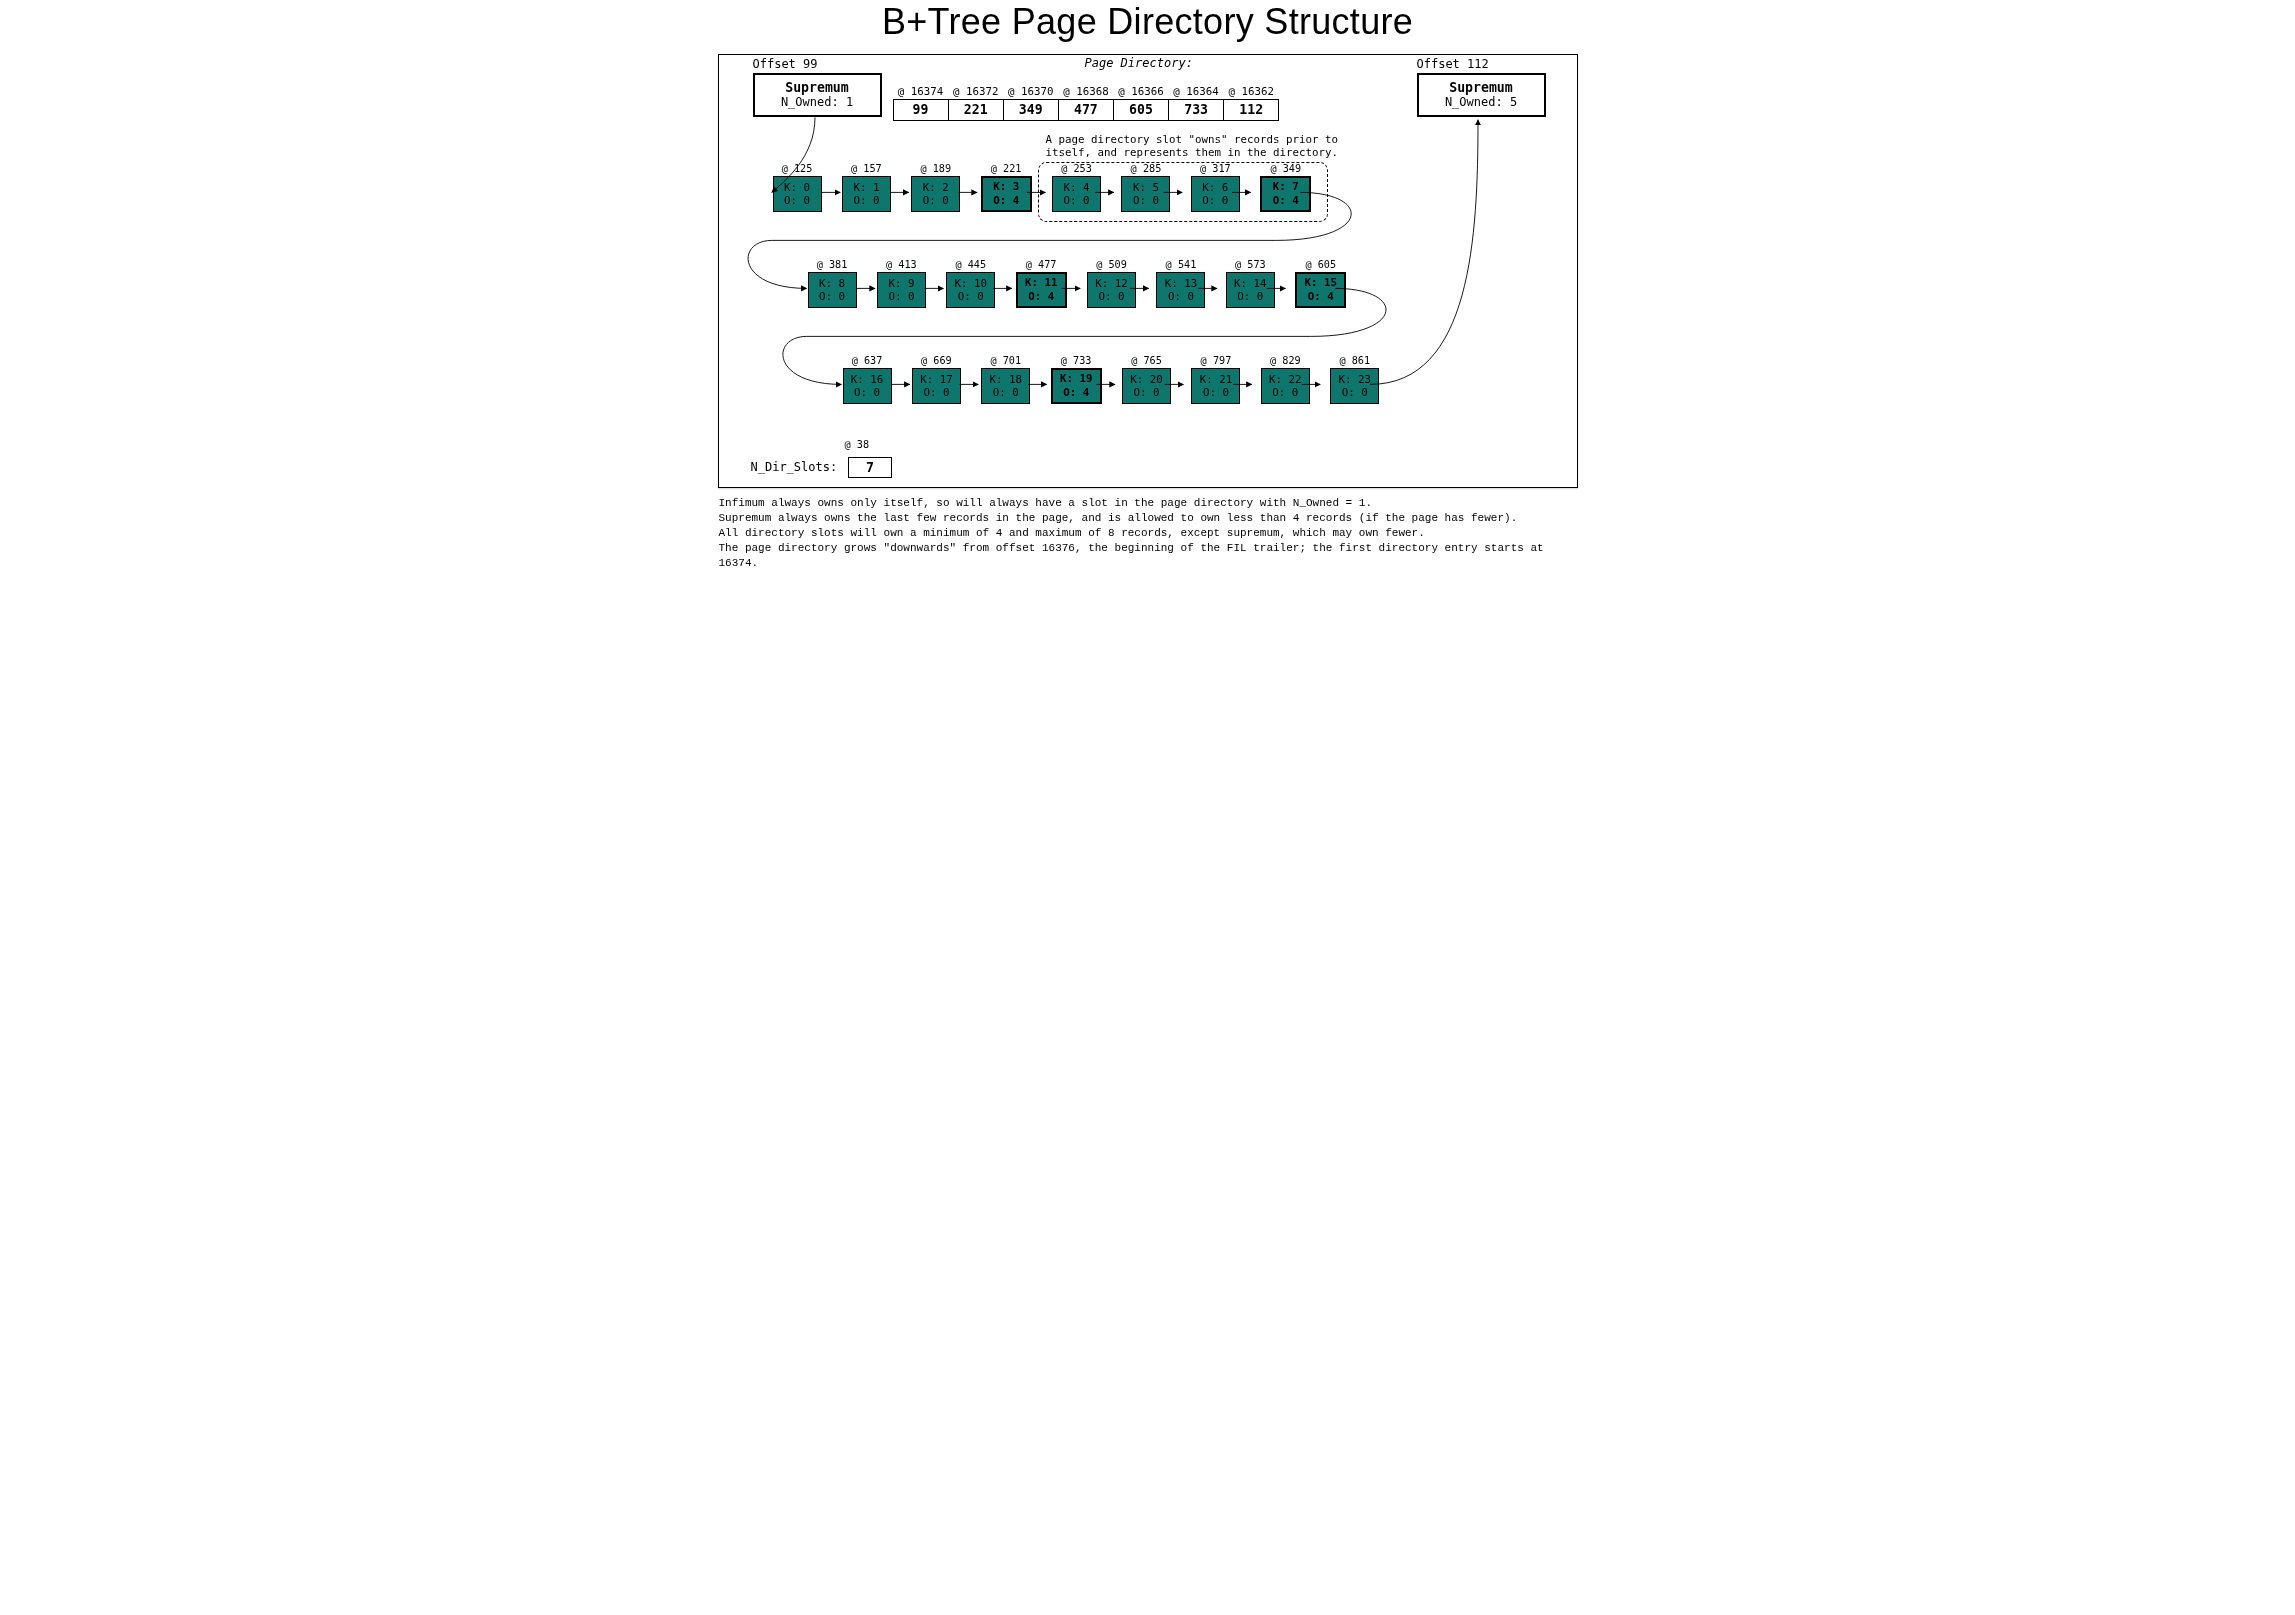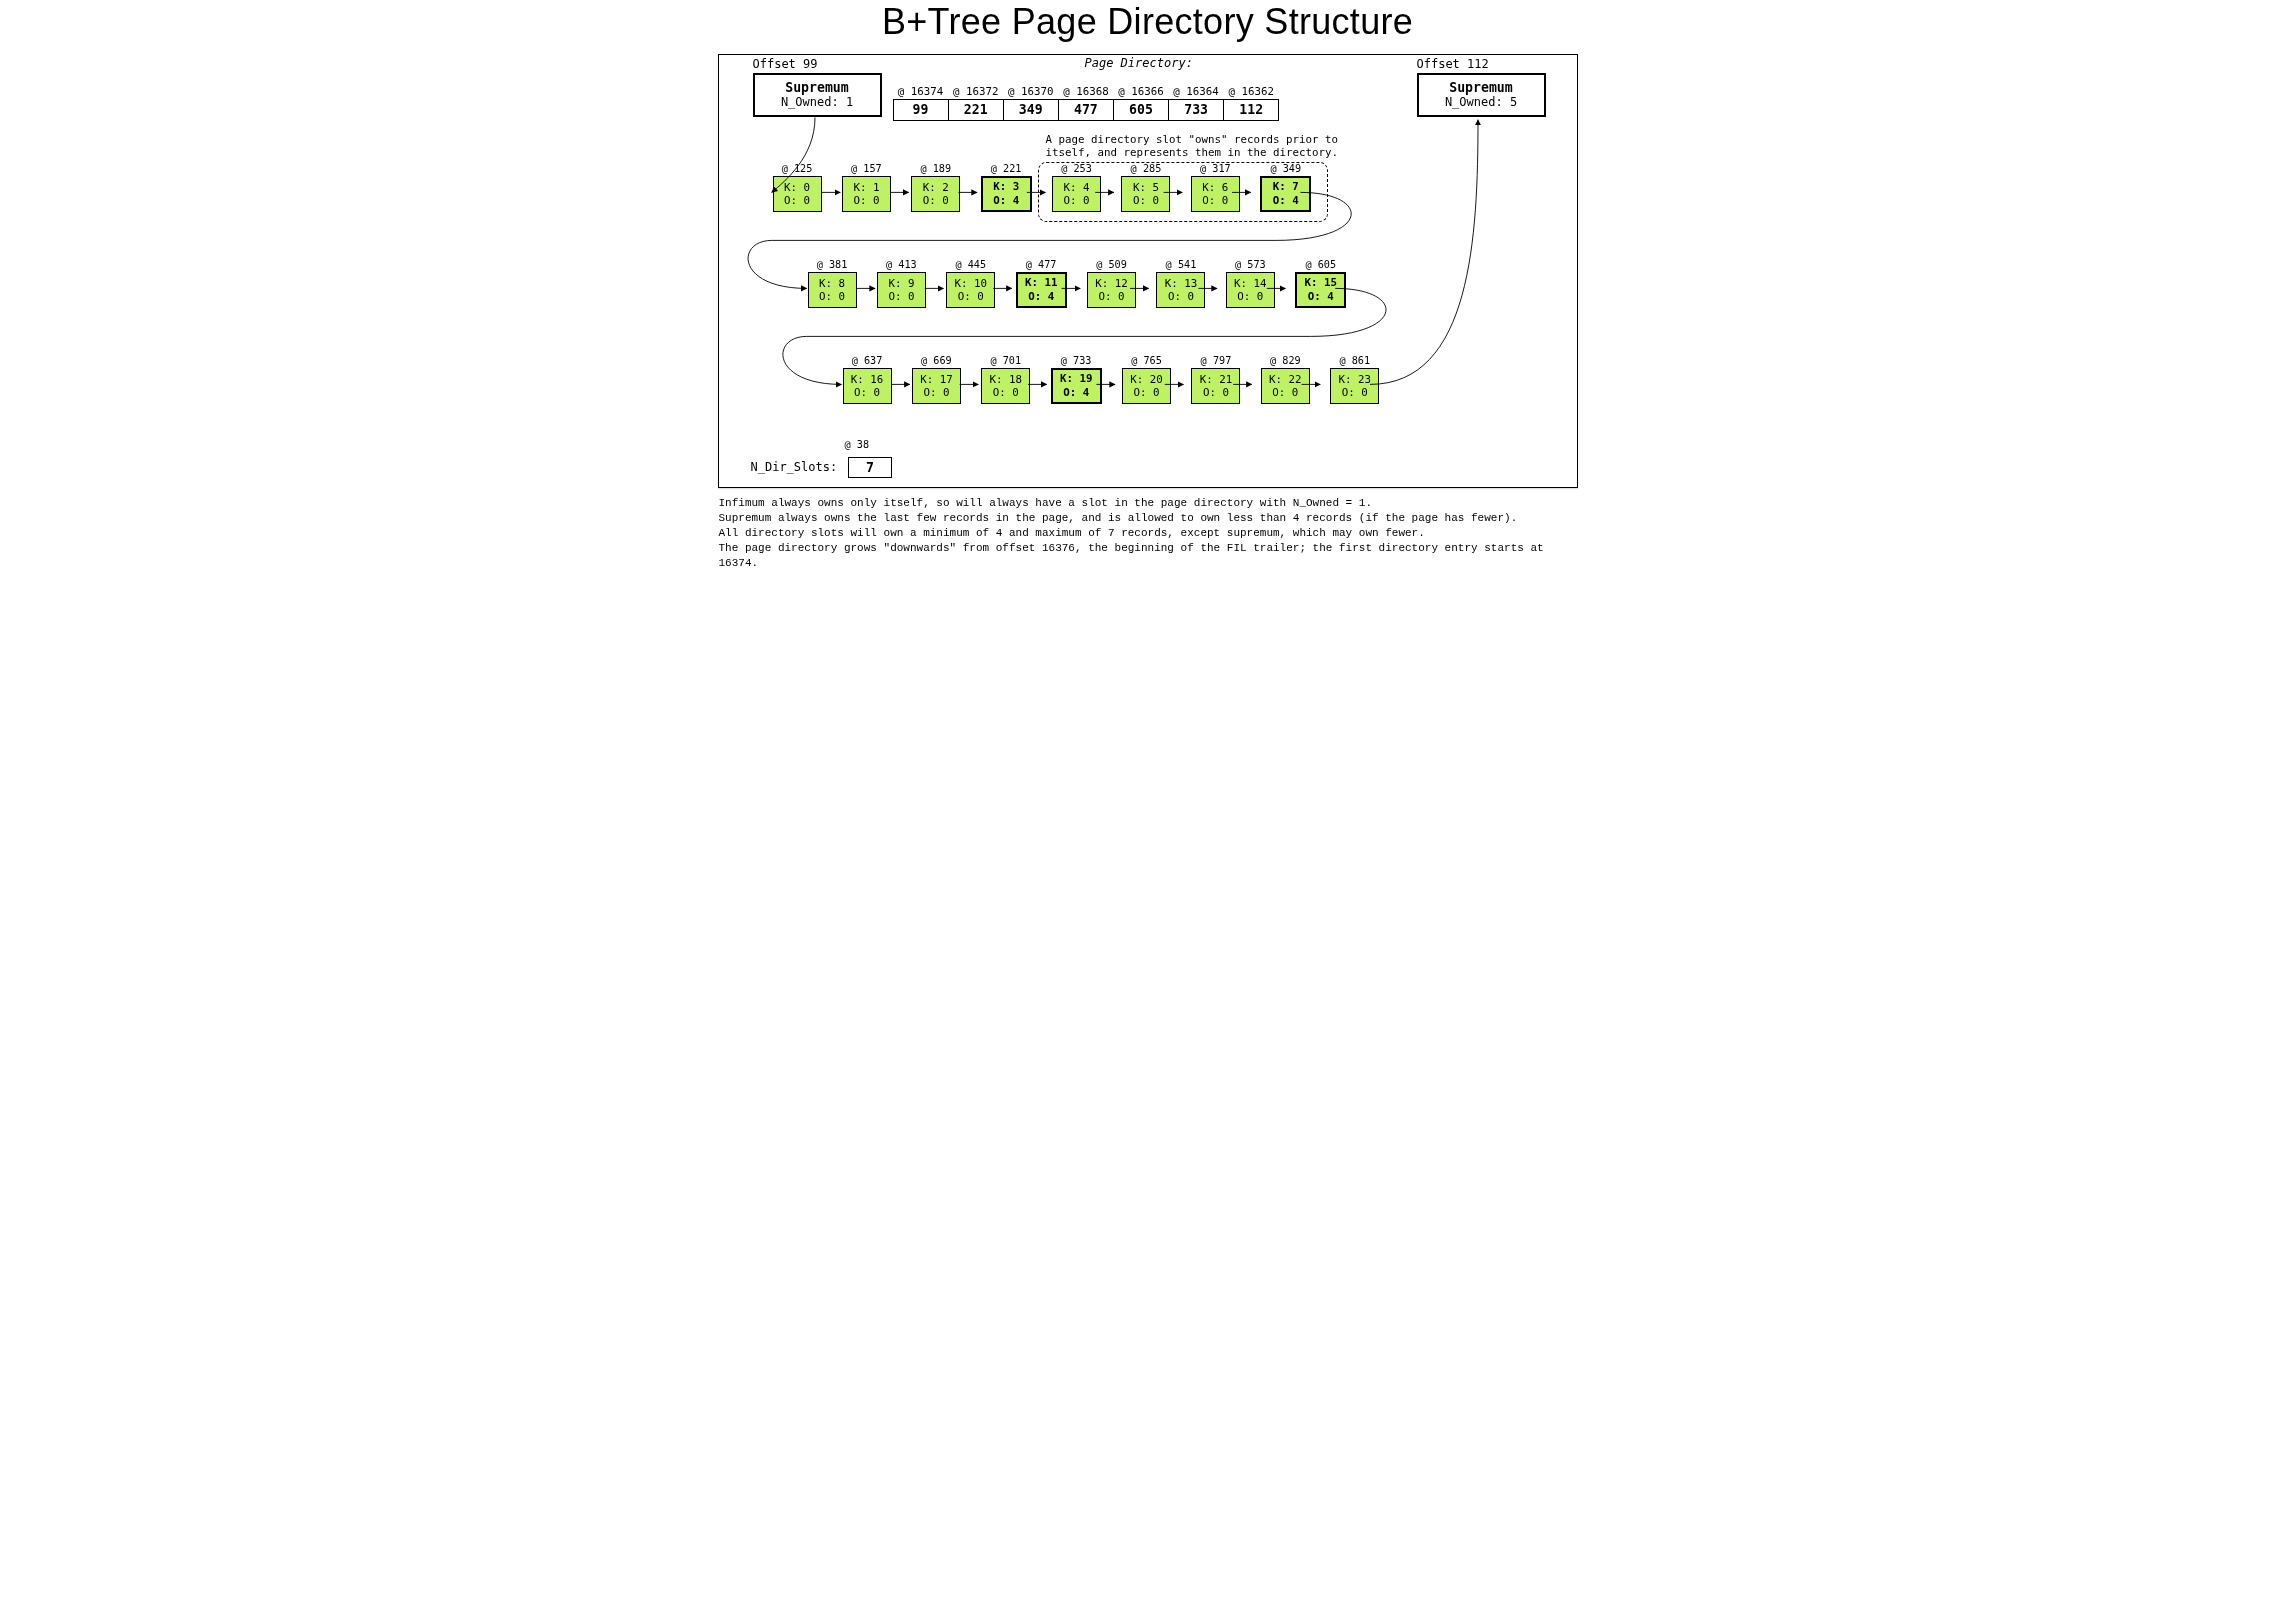--- a/index.html
+++ b/index.html
@@ -72,21 +72,21 @@
   .row { position:absolute; }
   .rec {
     display:inline-block;
     border:0.9px solid #000;
     text-align:center;
     width:47px;
     padding:3.6px 0 3.6px;
     font-size:10.8px;
     line-height:1.25;
     vertical-align:top;
-    background:#bef264;
+    background:#0f766e;
   }
   .rec.bold { border-width:2.1px; font-weight:700; padding:2.4px 0 2.4px; }
   .rec-wrap { display:inline-block; text-align:center; vertical-align:top; }
   .rec-off { font-size:10.2px; margin-bottom:1.2px; height:12px; }
   .gap { display:inline-block; width:20.4px; vertical-align:top; }
 
   .dashbox {
     position:absolute;
     border:1.2px dashed #000;
     border-radius:8.4px;
@@ -213,17 +213,17 @@
           <path d="M1027,389 C 1146,389 1146,469 986,469 L 146,469 C 86,469 86,549 204,549" marker-end="url(#ah)"></path>
           <path d="M1085,549 C 1254,549 1265,300 1265,108" marker-end="url(#ah)"></path>
         </g>
     </svg>
 
   </div>
 
   <div class="footnotes" id="footnotes">
       <div>Infimum always owns only itself, so will always have a slot in the page directory with N_Owned = 1.</div>
       <div>Supremum always owns the last few records in the page, and is allowed to own less than 4 records (if the page has fewer).</div>
-      <div>All directory slots will own a minimum of 4 and maximum of 7 records, except supremum, which may own fewer.</div>
+      <div>All directory slots will own a minimum of 4 and maximum of 8 records, except supremum, which may own fewer.</div>
       <div>The page directory grows "downwards" from offset 16376, the beginning of the FIL trailer; the first directory entry starts at 16374.</div>
     </div>
 </div>
 
 
 </body></html>

